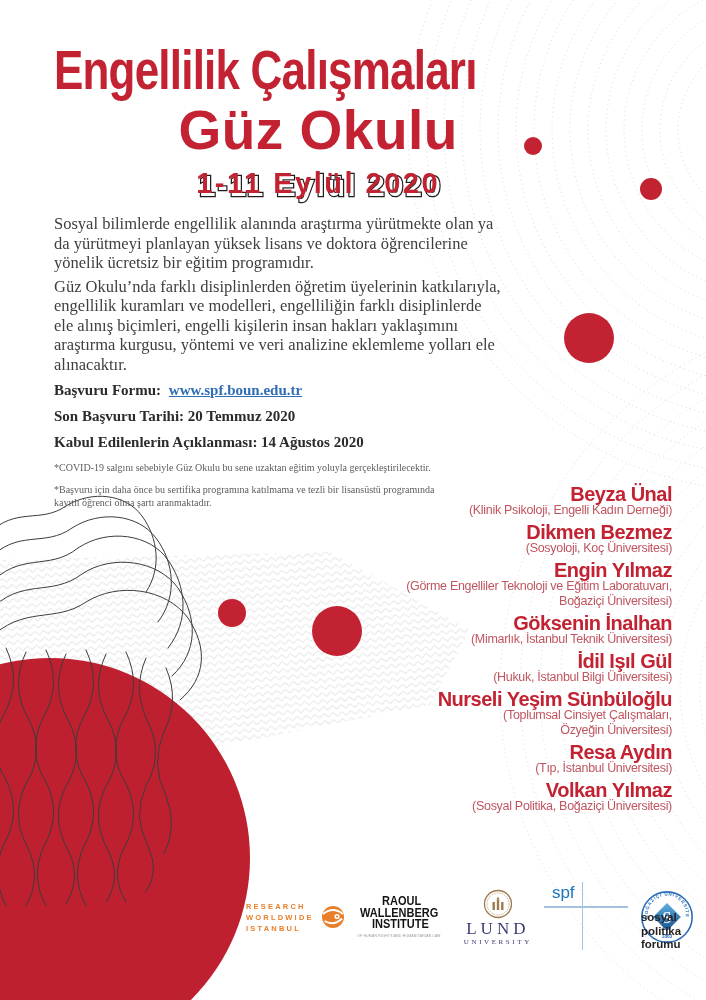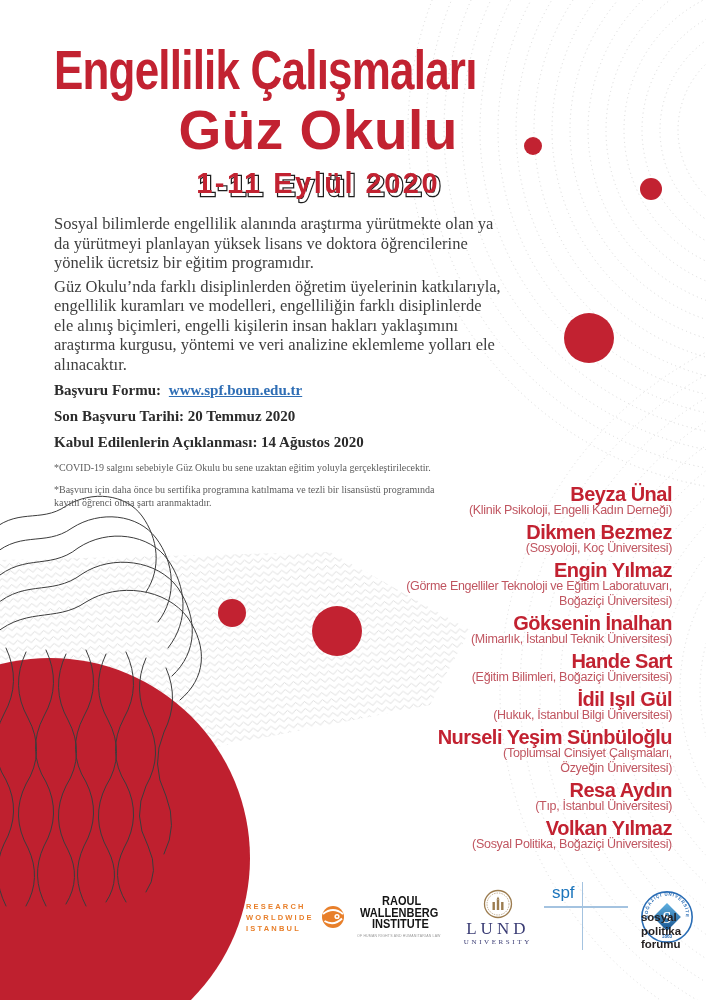--- a/index.html
+++ b/index.html
@@ -182,24 +182,20 @@
     <div class="speaker">
       <span class="sp-name">Engin Yılmaz</span>
       <span class="sp-aff">(Görme Engelliler Teknoloji ve Eğitim Laboratuvarı,
 Boğaziçi Üniversitesi)</span>
     </div>
     <div class="speaker">
       <span class="sp-name">Göksenin İnalhan</span>
       <span class="sp-aff">(Mimarlık, İstanbul Teknik Üniversitesi)</span>
     </div>
     <div class="speaker">
-      <span class="sp-name">Hande Sart</span>
-      <span class="sp-aff">(Eğitim Bilimleri, Boğaziçi Üniversitesi)</span>
-    </div>
-    <div class="speaker">
       <span class="sp-name">İdil Işıl Gül</span>
       <span class="sp-aff">(Hukuk, İstanbul Bilgi Üniversitesi)</span>
     </div>
     <div class="speaker">
       <span class="sp-name">Nurseli Yeşim Sünbüloğlu</span>
       <span class="sp-aff">(Toplumsal Cinsiyet Çalışmaları,
 Özyeğin Üniversitesi)</span>
     </div>
     <div class="speaker">
       <span class="sp-name">Resa Aydın</span>

